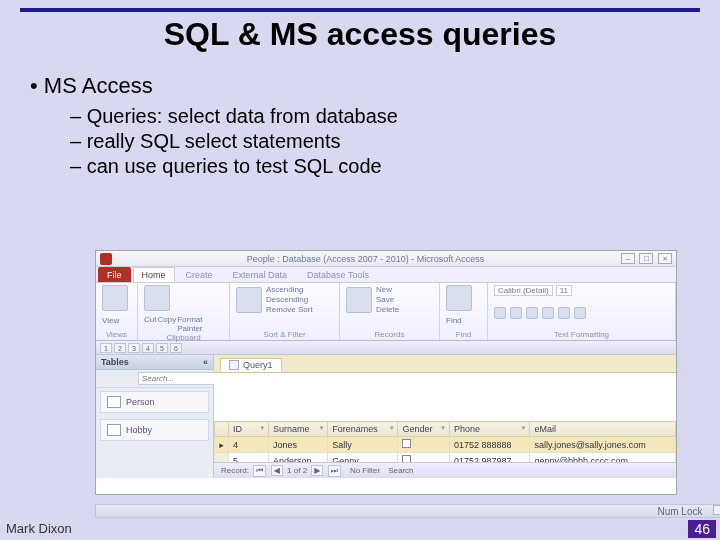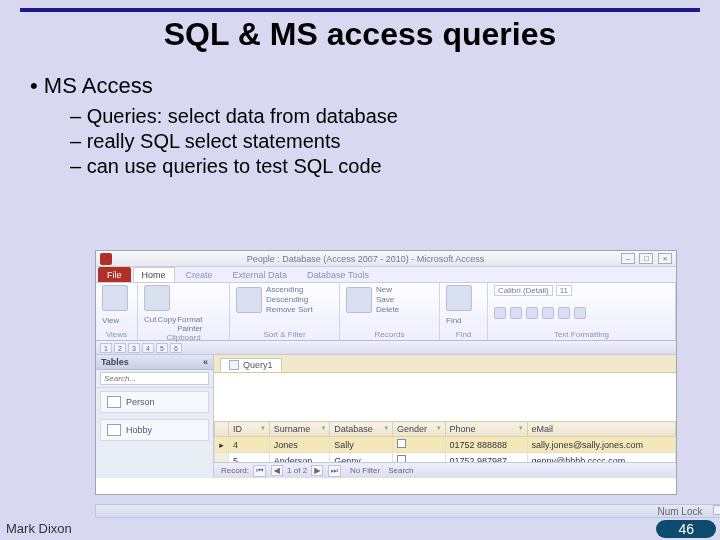--- a/index.html
+++ b/index.html
@@ -136,21 +136,21 @@
     font-size:9px; color:#445; font-weight:bold;
     display:flex; justify-content:space-between;
     border-bottom:1px solid #b8c0d8;
   }
   .nav-search {
     padding:2px 4px;
     border-bottom:1px solid #d4d8e8;
   }
   .nav-search input {
     width:100%; font-size:8px; padding:1px 3px;
-    border:1px solid #c8cce0; color:#889; font-style:italic;
+    border:1px solid #c8cce0; color:#889; font-style:italic;margin-left:38px;
   }
   .nav-item {
     display:flex; align-items:center; gap:5px;
     padding:4px 6px; margin:3px 4px;
     border:1px solid #d2d8e8; background:#f6f8fc;
     font-size:9px; color:#557;
   }
   .nav-item .tico {
     width:14px; height:12px; background:#fff; border:1px solid #8aa;
   }
@@ -202,21 +202,21 @@
   .recnav span { margin:0 1px; }
   .navbtn { display:inline-block; padding:0 2px; border:1px solid #c0c6da; background:#f4f6fc; }
 
   .footer-author {
     position:absolute; left:6px; bottom:4px;
     font-size:13px; color:#333;
   }
   .footer-pagenum {
     position:absolute; right:4px; bottom:2px;
     font-size:14px; color:#fff;
-    background:#0c4a6e; padding:1px 22px;border-radius:9px;
+    background:#4c1d95; padding:1px 6px;
   }
   .numlock-bar {
     position:absolute;
     left:95px; bottom:22px;
     width:677px; height:14px;
     background:linear-gradient(#e6e9f4,#d5d9ea);
     border:1px solid #c0c6da;
     font-size:10px; color:#667;
     display:flex; align-items:center; justify-content:flex-end;
     padding:0 8px; gap:10px;
@@ -358,21 +358,21 @@
           <span>Query1</span>
         </div>
       </div>
       <div class="grid">
         <table class="dsheet">
           <tbody>
               <tr>
             <th class="rowhead"></th>
             <th><span>ID</span><span class="drop">▾</span></th>
             <th><span>Surname</span><span class="drop">▾</span></th>
-            <th><span>Database</span><span class="drop">▾</span></th>
+            <th><span>Forenames</span><span class="drop">▾</span></th>
             <th><span>Gender</span><span class="drop">▾</span></th>
             <th><span>Phone</span><span class="drop">▾</span></th>
             <th><span>eMail</span></th>
           </tr>
           <tr class="sel">
             <td class="rowhead">▸</td>
             <td>4</td>
             <td>Jones</td>
             <td>Sally</td>
             <td><span class="chk"></span></td>

